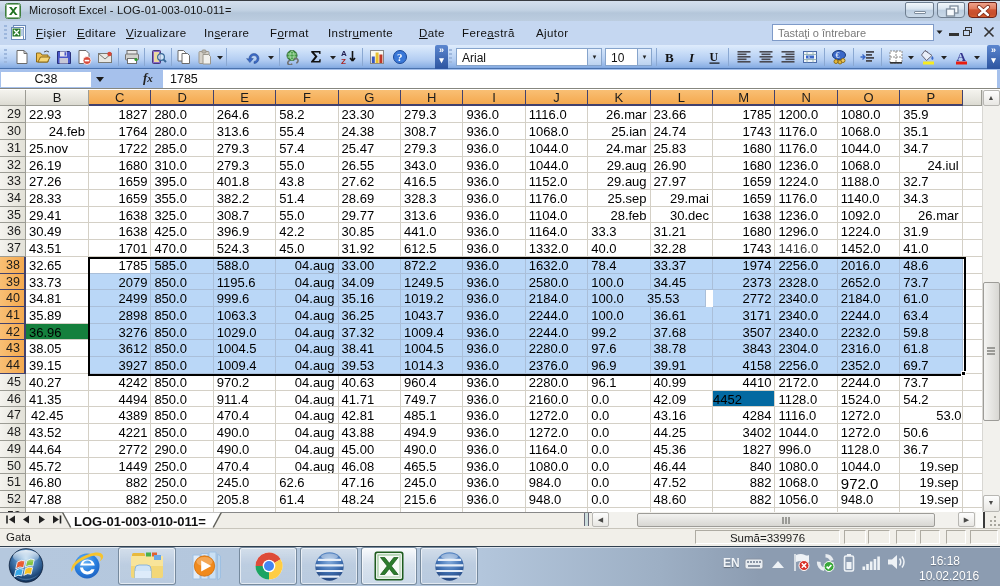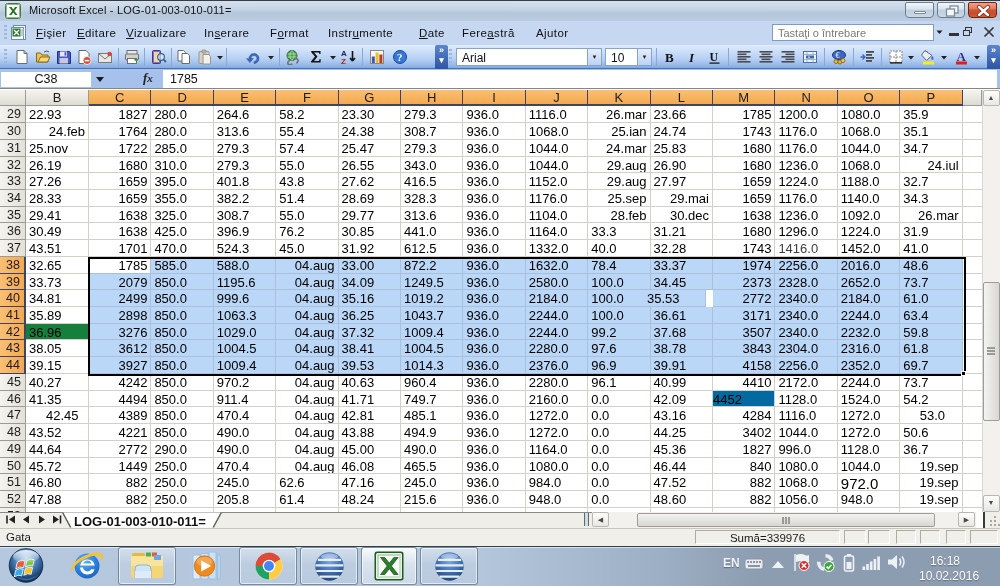--- a/index.html
+++ b/index.html
@@ -408,21 +408,21 @@
 <div class="abs" style="left:713.0px;top:100.32px;width:62.4px;height:16.72px;background:#fff;border-right:1px solid #d4d0c6;border-bottom:1px solid #d4d0c6;font-size:13px;color:#000;text-align:right;padding:1px 3px 0 0;white-space:nowrap;overflow:hidden">1638</div>
 <div class="abs" style="left:775.4px;top:100.32px;width:62.4px;height:16.72px;background:#fff;border-right:1px solid #d4d0c6;border-bottom:1px solid #d4d0c6;font-size:13px;color:#000;text-align:left;padding:1px 0 0 3px;white-space:nowrap;overflow:hidden">1236.0</div>
 <div class="abs" style="left:837.8px;top:100.32px;width:62.4px;height:16.72px;background:#fff;border-right:1px solid #d4d0c6;border-bottom:1px solid #d4d0c6;font-size:13px;color:#000;text-align:left;padding:1px 0 0 3px;white-space:nowrap;overflow:hidden">1092.0</div>
 <div class="abs" style="left:900.1999999999999px;top:100.32px;width:62.4px;height:16.72px;background:#fff;border-right:1px solid #d4d0c6;border-bottom:1px solid #d4d0c6;font-size:13px;color:#000;text-align:right;padding:1px 3px 0 0;white-space:nowrap;overflow:hidden">26.mar</div>
 <div class="abs" style="left:963.0px;top:100.32px;width:19.0px;height:16.72px;background:#fff;border-bottom:1px solid #d4d0c6"></div>
 <div class="abs" style="left:0;top:117.03999999999999px;width:26.0px;height:16.72px;background:linear-gradient(90deg,#f4f3ee,#e2e1d8);border-right:1px solid #9c9c94;border-bottom:1px solid #9c9c94;font-size:12.5px;color:#1c1c1c;text-align:right;padding:1px 4px 0 0">36</div>
 <div class="abs" style="left:26.0px;top:117.03999999999999px;width:63px;height:16.72px;background:#fff;border-right:1px solid #d4d0c6;border-bottom:1px solid #d4d0c6;font-size:13px;color:#000;text-align:left;padding:1px 0 0 3px;white-space:nowrap;overflow:hidden">30.49</div>
 <div class="abs" style="left:89.0px;top:117.03999999999999px;width:62.4px;height:16.72px;background:#fff;border-right:1px solid #d4d0c6;border-bottom:1px solid #d4d0c6;font-size:13px;color:#000;text-align:right;padding:1px 3px 0 0;white-space:nowrap;overflow:hidden">1638</div>
 <div class="abs" style="left:151.4px;top:117.03999999999999px;width:62.4px;height:16.72px;background:#fff;border-right:1px solid #d4d0c6;border-bottom:1px solid #d4d0c6;font-size:13px;color:#000;text-align:left;padding:1px 0 0 3px;white-space:nowrap;overflow:hidden">425.0</div>
 <div class="abs" style="left:213.8px;top:117.03999999999999px;width:62.4px;height:16.72px;background:#fff;border-right:1px solid #d4d0c6;border-bottom:1px solid #d4d0c6;font-size:13px;color:#000;text-align:left;padding:1px 0 0 3px;white-space:nowrap;overflow:hidden">396.9</div>
-<div class="abs" style="left:276.2px;top:117.03999999999999px;width:62.4px;height:16.72px;background:#fff;border-right:1px solid #d4d0c6;border-bottom:1px solid #d4d0c6;font-size:13px;color:#000;text-align:left;padding:1px 0 0 3px;white-space:nowrap;overflow:hidden">76.2</div>
+<div class="abs" style="left:276.2px;top:117.03999999999999px;width:62.4px;height:16.72px;background:#fff;border-right:1px solid #d4d0c6;border-bottom:1px solid #d4d0c6;font-size:13px;color:#000;text-align:left;padding:1px 0 0 3px;white-space:nowrap;overflow:hidden">42.2</div>
 <div class="abs" style="left:338.6px;top:117.03999999999999px;width:62.4px;height:16.72px;background:#fff;border-right:1px solid #d4d0c6;border-bottom:1px solid #d4d0c6;font-size:13px;color:#000;text-align:left;padding:1px 0 0 3px;white-space:nowrap;overflow:hidden">30.85</div>
 <div class="abs" style="left:401.0px;top:117.03999999999999px;width:62.4px;height:16.72px;background:#fff;border-right:1px solid #d4d0c6;border-bottom:1px solid #d4d0c6;font-size:13px;color:#000;text-align:left;padding:1px 0 0 3px;white-space:nowrap;overflow:hidden">441.0</div>
 <div class="abs" style="left:463.4px;top:117.03999999999999px;width:62.4px;height:16.72px;background:#fff;border-right:1px solid #d4d0c6;border-bottom:1px solid #d4d0c6;font-size:13px;color:#000;text-align:left;padding:1px 0 0 3px;white-space:nowrap;overflow:hidden">936.0</div>
 <div class="abs" style="left:525.8px;top:117.03999999999999px;width:62.4px;height:16.72px;background:#fff;border-right:1px solid #d4d0c6;border-bottom:1px solid #d4d0c6;font-size:13px;color:#000;text-align:left;padding:1px 0 0 3px;white-space:nowrap;overflow:hidden">1164.0</div>
 <div class="abs" style="left:588.2px;top:117.03999999999999px;width:62.4px;height:16.72px;background:#fff;border-right:1px solid #d4d0c6;border-bottom:1px solid #d4d0c6;font-size:13px;color:#000;text-align:left;padding:1px 0 0 3px;white-space:nowrap;overflow:hidden">33.3</div>
 <div class="abs" style="left:650.6px;top:117.03999999999999px;width:62.4px;height:16.72px;background:#fff;border-right:1px solid #d4d0c6;border-bottom:1px solid #d4d0c6;font-size:13px;color:#000;text-align:left;padding:1px 0 0 3px;white-space:nowrap;overflow:hidden">31.21</div>
 <div class="abs" style="left:713.0px;top:117.03999999999999px;width:62.4px;height:16.72px;background:#fff;border-right:1px solid #d4d0c6;border-bottom:1px solid #d4d0c6;font-size:13px;color:#000;text-align:right;padding:1px 3px 0 0;white-space:nowrap;overflow:hidden">1680</div>
 <div class="abs" style="left:775.4px;top:117.03999999999999px;width:62.4px;height:16.72px;background:#fff;border-right:1px solid #d4d0c6;border-bottom:1px solid #d4d0c6;font-size:13px;color:#000;text-align:left;padding:1px 0 0 3px;white-space:nowrap;overflow:hidden">1296.0</div>
 <div class="abs" style="left:837.8px;top:117.03999999999999px;width:62.4px;height:16.72px;background:#fff;border-right:1px solid #d4d0c6;border-bottom:1px solid #d4d0c6;font-size:13px;color:#000;text-align:left;padding:1px 0 0 3px;white-space:nowrap;overflow:hidden">1224.0</div>
 <div class="abs" style="left:900.1999999999999px;top:117.03999999999999px;width:62.4px;height:16.72px;background:#fff;border-right:1px solid #d4d0c6;border-bottom:1px solid #d4d0c6;font-size:13px;color:#000;text-align:left;padding:1px 0 0 3px;white-space:nowrap;overflow:hidden">31.9</div>
@@ -591,35 +591,35 @@
 <div class="abs" style="left:463.4px;top:284.24px;width:62.4px;height:16.72px;background:#fff;border-right:1px solid #d4d0c6;border-bottom:1px solid #d4d0c6;font-size:13px;color:#000;text-align:left;padding:1px 0 0 3px;white-space:nowrap;overflow:hidden">936.0</div>
 <div class="abs" style="left:525.8px;top:284.24px;width:62.4px;height:16.72px;background:#fff;border-right:1px solid #d4d0c6;border-bottom:1px solid #d4d0c6;font-size:13px;color:#000;text-align:left;padding:1px 0 0 3px;white-space:nowrap;overflow:hidden">2160.0</div>
 <div class="abs" style="left:588.2px;top:284.24px;width:62.4px;height:16.72px;background:#fff;border-right:1px solid #d4d0c6;border-bottom:1px solid #d4d0c6;font-size:13px;color:#000;text-align:left;padding:1px 0 0 3px;white-space:nowrap;overflow:hidden">0.0</div>
 <div class="abs" style="left:650.6px;top:284.24px;width:62.4px;height:16.72px;background:#fff;border-right:1px solid #d4d0c6;border-bottom:1px solid #d4d0c6;font-size:13px;color:#000;text-align:left;padding:1px 0 0 3px;white-space:nowrap;overflow:hidden">42.09</div>
 <div class="abs" style="left:713.0px;top:284.24px;width:62.4px;height:16.72px;background:#0369a1;border-right:1px solid #d4d0c6;border-bottom:1px solid #d4d0c6;font-size:13px;color:#000;text-align:left;padding:1px 3px 0 0;white-space:nowrap;overflow:hidden">4452</div>
 <div class="abs" style="left:775.4px;top:284.24px;width:62.4px;height:16.72px;background:#fff;border-right:1px solid #d4d0c6;border-bottom:1px solid #d4d0c6;font-size:13px;color:#000;text-align:left;padding:1px 0 0 3px;white-space:nowrap;overflow:hidden">1128.0</div>
 <div class="abs" style="left:837.8px;top:284.24px;width:62.4px;height:16.72px;background:#fff;border-right:1px solid #d4d0c6;border-bottom:1px solid #d4d0c6;font-size:13px;color:#000;text-align:left;padding:1px 0 0 3px;white-space:nowrap;overflow:hidden">1524.0</div>
 <div class="abs" style="left:900.1999999999999px;top:284.24px;width:62.4px;height:16.72px;background:#fff;border-right:1px solid #d4d0c6;border-bottom:1px solid #d4d0c6;font-size:13px;color:#000;text-align:left;padding:1px 0 0 3px;white-space:nowrap;overflow:hidden">54.2</div>
 <div class="abs" style="left:963.0px;top:284.24px;width:19.0px;height:16.72px;background:#fff;border-bottom:1px solid #d4d0c6"></div>
 <div class="abs" style="left:0;top:300.96000000000004px;width:26.0px;height:16.72px;background:linear-gradient(90deg,#f4f3ee,#e2e1d8);border-right:1px solid #9c9c94;border-bottom:1px solid #9c9c94;font-size:12.5px;color:#1c1c1c;text-align:right;padding:1px 4px 0 0">47</div>
-<div class="abs" style="left:26.0px;top:300.96000000000004px;width:63px;height:16.72px;background:#fff;border-right:1px solid #d4d0c6;border-bottom:1px solid #d4d0c6;font-size:13px;color:#000;text-align:left;padding:1px 0 0 20px;white-space:nowrap;overflow:hidden">42.45</div>
+<div class="abs" style="left:26.0px;top:300.96000000000004px;width:63px;height:16.72px;background:#fff;border-right:1px solid #d4d0c6;border-bottom:1px solid #d4d0c6;font-size:13px;color:#000;text-align:left;padding:1px 0 0 5px;white-space:nowrap;overflow:hidden">42.45</div>
 <div class="abs" style="left:89.0px;top:300.96000000000004px;width:62.4px;height:16.72px;background:#fff;border-right:1px solid #d4d0c6;border-bottom:1px solid #d4d0c6;font-size:13px;color:#000;text-align:right;padding:1px 3px 0 0;white-space:nowrap;overflow:hidden">4389</div>
 <div class="abs" style="left:151.4px;top:300.96000000000004px;width:62.4px;height:16.72px;background:#fff;border-right:1px solid #d4d0c6;border-bottom:1px solid #d4d0c6;font-size:13px;color:#000;text-align:left;padding:1px 0 0 3px;white-space:nowrap;overflow:hidden">850.0</div>
 <div class="abs" style="left:213.8px;top:300.96000000000004px;width:62.4px;height:16.72px;background:#fff;border-right:1px solid #d4d0c6;border-bottom:1px solid #d4d0c6;font-size:13px;color:#000;text-align:left;padding:1px 0 0 3px;white-space:nowrap;overflow:hidden">470.4</div>
 <div class="abs" style="left:276.2px;top:300.96000000000004px;width:62.4px;height:16.72px;background:#fff;border-right:1px solid #d4d0c6;border-bottom:1px solid #d4d0c6;font-size:13px;color:#000;text-align:right;padding:1px 3px 0 0;white-space:nowrap;overflow:hidden">04.aug</div>
 <div class="abs" style="left:338.6px;top:300.96000000000004px;width:62.4px;height:16.72px;background:#fff;border-right:1px solid #d4d0c6;border-bottom:1px solid #d4d0c6;font-size:13px;color:#000;text-align:left;padding:1px 0 0 3px;white-space:nowrap;overflow:hidden">42.81</div>
 <div class="abs" style="left:401.0px;top:300.96000000000004px;width:62.4px;height:16.72px;background:#fff;border-right:1px solid #d4d0c6;border-bottom:1px solid #d4d0c6;font-size:13px;color:#000;text-align:left;padding:1px 0 0 3px;white-space:nowrap;overflow:hidden">485.1</div>
 <div class="abs" style="left:463.4px;top:300.96000000000004px;width:62.4px;height:16.72px;background:#fff;border-right:1px solid #d4d0c6;border-bottom:1px solid #d4d0c6;font-size:13px;color:#000;text-align:left;padding:1px 0 0 3px;white-space:nowrap;overflow:hidden">936.0</div>
 <div class="abs" style="left:525.8px;top:300.96000000000004px;width:62.4px;height:16.72px;background:#fff;border-right:1px solid #d4d0c6;border-bottom:1px solid #d4d0c6;font-size:13px;color:#000;text-align:left;padding:1px 0 0 3px;white-space:nowrap;overflow:hidden">1272.0</div>
 <div class="abs" style="left:588.2px;top:300.96000000000004px;width:62.4px;height:16.72px;background:#fff;border-right:1px solid #d4d0c6;border-bottom:1px solid #d4d0c6;font-size:13px;color:#000;text-align:left;padding:1px 0 0 3px;white-space:nowrap;overflow:hidden">0.0</div>
 <div class="abs" style="left:650.6px;top:300.96000000000004px;width:62.4px;height:16.72px;background:#fff;border-right:1px solid #d4d0c6;border-bottom:1px solid #d4d0c6;font-size:13px;color:#000;text-align:left;padding:1px 0 0 3px;white-space:nowrap;overflow:hidden">43.16</div>
 <div class="abs" style="left:713.0px;top:300.96000000000004px;width:62.4px;height:16.72px;background:#fff;border-right:1px solid #d4d0c6;border-bottom:1px solid #d4d0c6;font-size:13px;color:#000;text-align:right;padding:1px 3px 0 0;white-space:nowrap;overflow:hidden">4284</div>
 <div class="abs" style="left:775.4px;top:300.96000000000004px;width:62.4px;height:16.72px;background:#fff;border-right:1px solid #d4d0c6;border-bottom:1px solid #d4d0c6;font-size:13px;color:#000;text-align:left;padding:1px 0 0 3px;white-space:nowrap;overflow:hidden">1116.0</div>
 <div class="abs" style="left:837.8px;top:300.96000000000004px;width:62.4px;height:16.72px;background:#fff;border-right:1px solid #d4d0c6;border-bottom:1px solid #d4d0c6;font-size:13px;color:#000;text-align:left;padding:1px 0 0 3px;white-space:nowrap;overflow:hidden">1272.0</div>
-<div class="abs" style="left:900.1999999999999px;top:300.96000000000004px;width:62.4px;height:16.72px;background:#fff;border-right:1px solid #d4d0c6;border-bottom:1px solid #d4d0c6;font-size:13px;color:#000;text-align:center;padding:1px 0 0 3px;white-space:nowrap;overflow:hidden">53.0</div>
+<div class="abs" style="left:900.1999999999999px;top:300.96000000000004px;width:62.4px;height:16.72px;background:#fff;border-right:1px solid #d4d0c6;border-bottom:1px solid #d4d0c6;font-size:13px;color:#000;text-align:right;padding:1px 0 0 3px;white-space:nowrap;overflow:hidden">53.0</div>
 <div class="abs" style="left:963.0px;top:300.96000000000004px;width:19.0px;height:16.72px;background:#fff;border-bottom:1px solid #d4d0c6"></div>
 <div class="abs" style="left:0;top:317.67999999999995px;width:26.0px;height:16.72px;background:linear-gradient(90deg,#f4f3ee,#e2e1d8);border-right:1px solid #9c9c94;border-bottom:1px solid #9c9c94;font-size:12.5px;color:#1c1c1c;text-align:right;padding:1px 4px 0 0">48</div>
 <div class="abs" style="left:26.0px;top:317.67999999999995px;width:63px;height:16.72px;background:#fff;border-right:1px solid #d4d0c6;border-bottom:1px solid #d4d0c6;font-size:13px;color:#000;text-align:left;padding:1px 0 0 3px;white-space:nowrap;overflow:hidden">43.52</div>
 <div class="abs" style="left:89.0px;top:317.67999999999995px;width:62.4px;height:16.72px;background:#fff;border-right:1px solid #d4d0c6;border-bottom:1px solid #d4d0c6;font-size:13px;color:#000;text-align:right;padding:1px 3px 0 0;white-space:nowrap;overflow:hidden">4221</div>
 <div class="abs" style="left:151.4px;top:317.67999999999995px;width:62.4px;height:16.72px;background:#fff;border-right:1px solid #d4d0c6;border-bottom:1px solid #d4d0c6;font-size:13px;color:#000;text-align:left;padding:1px 0 0 3px;white-space:nowrap;overflow:hidden">850.0</div>
 <div class="abs" style="left:213.8px;top:317.67999999999995px;width:62.4px;height:16.72px;background:#fff;border-right:1px solid #d4d0c6;border-bottom:1px solid #d4d0c6;font-size:13px;color:#000;text-align:left;padding:1px 0 0 3px;white-space:nowrap;overflow:hidden">490.0</div>
 <div class="abs" style="left:276.2px;top:317.67999999999995px;width:62.4px;height:16.72px;background:#fff;border-right:1px solid #d4d0c6;border-bottom:1px solid #d4d0c6;font-size:13px;color:#000;text-align:right;padding:1px 3px 0 0;white-space:nowrap;overflow:hidden">04.aug</div>
 <div class="abs" style="left:338.6px;top:317.67999999999995px;width:62.4px;height:16.72px;background:#fff;border-right:1px solid #d4d0c6;border-bottom:1px solid #d4d0c6;font-size:13px;color:#000;text-align:left;padding:1px 0 0 3px;white-space:nowrap;overflow:hidden">43.88</div>
 <div class="abs" style="left:401.0px;top:317.67999999999995px;width:62.4px;height:16.72px;background:#fff;border-right:1px solid #d4d0c6;border-bottom:1px solid #d4d0c6;font-size:13px;color:#000;text-align:left;padding:1px 0 0 3px;white-space:nowrap;overflow:hidden">494.9</div>
 <div class="abs" style="left:463.4px;top:317.67999999999995px;width:62.4px;height:16.72px;background:#fff;border-right:1px solid #d4d0c6;border-bottom:1px solid #d4d0c6;font-size:13px;color:#000;text-align:left;padding:1px 0 0 3px;white-space:nowrap;overflow:hidden">936.0</div>

